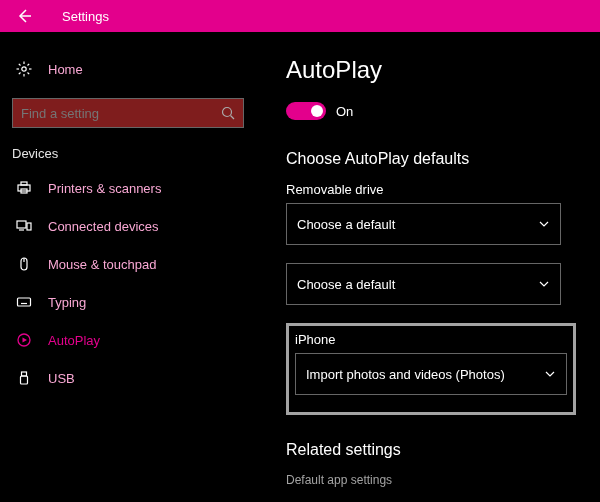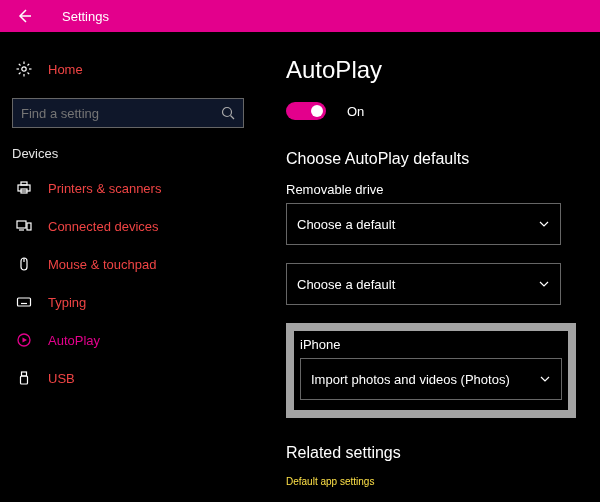--- a/index.html
+++ b/index.html
@@ -23,82 +23,81 @@
   .title { color: #fff; font-size: 13px; margin-left: 18px; }
   .content {
     display: flex; height: calc(502px - 32px);
   }
   .sidebar {
     width: 256px; padding: 18px 8px 0 8px;
   }
   .side-item {
     display: flex; align-items: center;
     height: 38px; padding: 0 4px;
-    color: #ef4444;
+    color: #f9a8d4;
   }
   .side-item.selected { color: #e3008c; }
   .side-icon {
     width: 24px; display: flex; align-items: center; justify-content: center;
     margin-right: 12px;
   }
   .side-label { font-size: 13px; }
   .search-wrap {
     margin: 10px 4px 18px 4px;
   }
   .search-box {
     display: flex; align-items: center;
     border: 1px solid #666; height: 30px;
     padding: 0 8px;
-    background: #0f172a;
+    background: #7f1d1d;
   }
   .search-input {
     flex: 1; background: transparent; border: none;
     color: #aaa; font-size: 13px; outline: none;
   }
   .cat-label {
     color: #e5e5e5; font-size: 13px;
     margin: 0 4px 8px 4px;
   }
   .main {
     flex: 1; padding: 24px 10px 0 30px;
     overflow-y: auto;
   }
   .h1 { font-size: 24px; font-weight: 400; margin-bottom: 18px; }
   .h2 { font-size: 16px; font-weight: 400; margin-bottom: 14px; }
   .body-text { font-size: 13px; margin-bottom: 10px; }
   .toggle-row {
     display: flex; align-items: center;
     margin-bottom: 30px;
-    gap: 11px;
   }
   .toggle {
     width: 40px; height: 18px; border-radius: 9px;
     background: #e3008c; position: relative;
     margin-right: 10px;
   }
   .toggle-knob {
     width: 12px; height: 12px; border-radius: 50%;
     background: #fff; position: absolute; top: 3px; right: 3px;
   }
   .field-label { font-size: 13px; margin-bottom: 6px; }
   .dropdown {
     height: 42px; border: 1px solid #666;
     display: flex; align-items: center; justify-content: space-between;
     padding: 0 10px; margin-bottom: 18px;
     width: 275px;
     background: #000;
   }
   .highlight-box {
-    border: 8px solid #a3a3a3;
-    padding: 6px 6px 4px 6px;
+    border: 3px solid #a3a3a3;
+    padding: 6px 6px 11px 6px;
     width: 290px;
     margin-bottom: 26px;
   }
   .highlight-box .dropdown { width: 100%; margin-bottom: 6px; }
-  .link { color: #fde047; font-size: 10px; }
+  .link { color: #a3a3a3; font-size: 12px; }
   svg { display: block; }
 </style>
 </head>
 <body>
 
 <div class="titlebar">
   <div class="back-btn">
     <svg width="16" height="16" viewBox="0 0 16 16">
         <path d="M10 2 L4 8 L10 14" stroke="#fff" stroke-width="1.5" fill="none"></path>
         <path d="M4 8 H15" stroke="#fff" stroke-width="1.5"></path>

